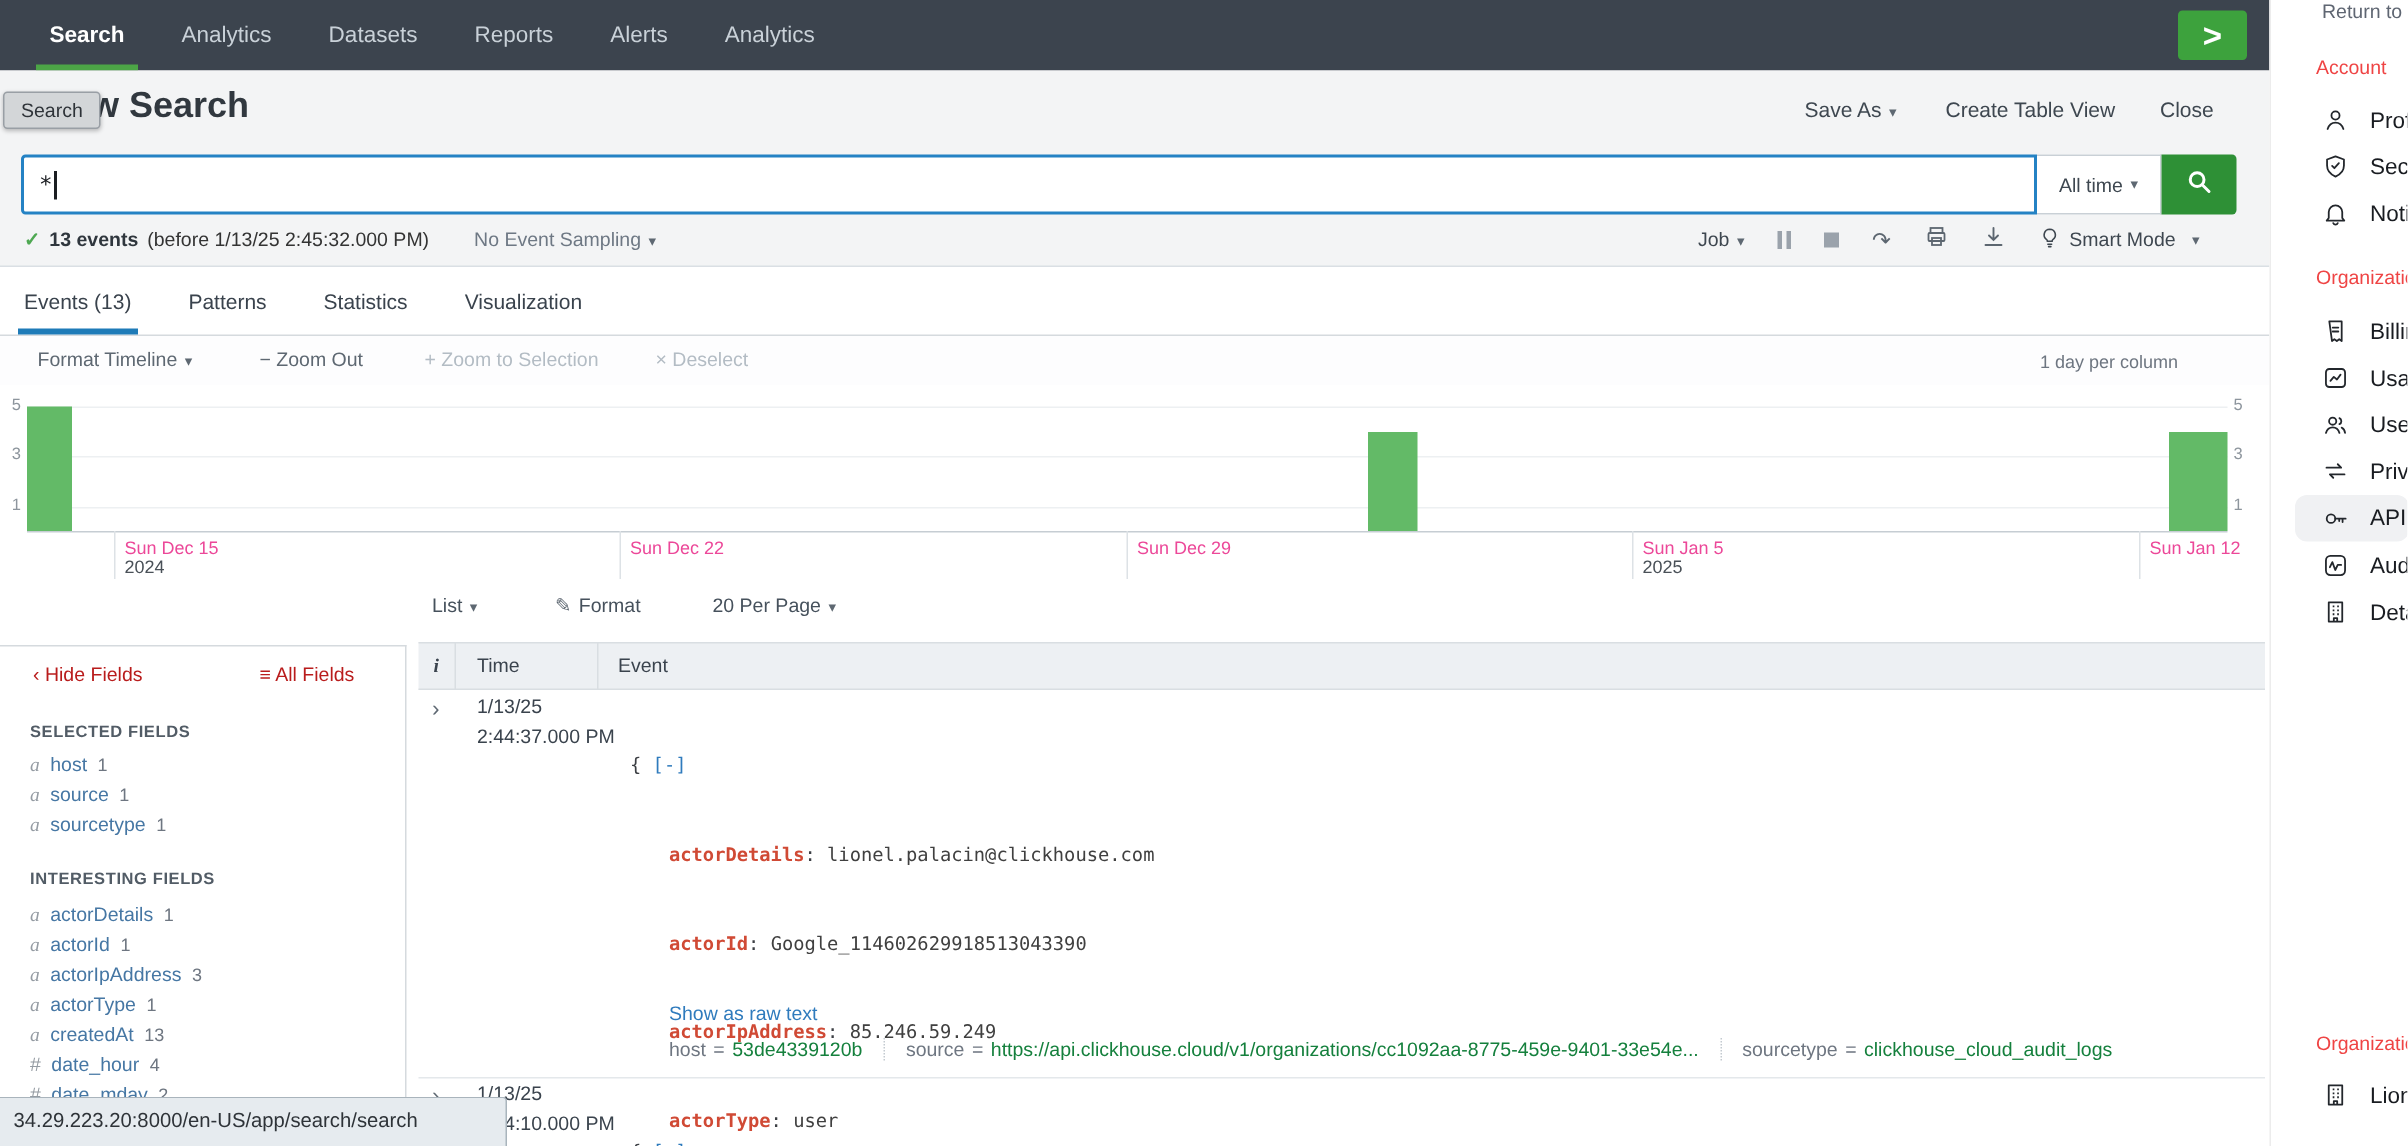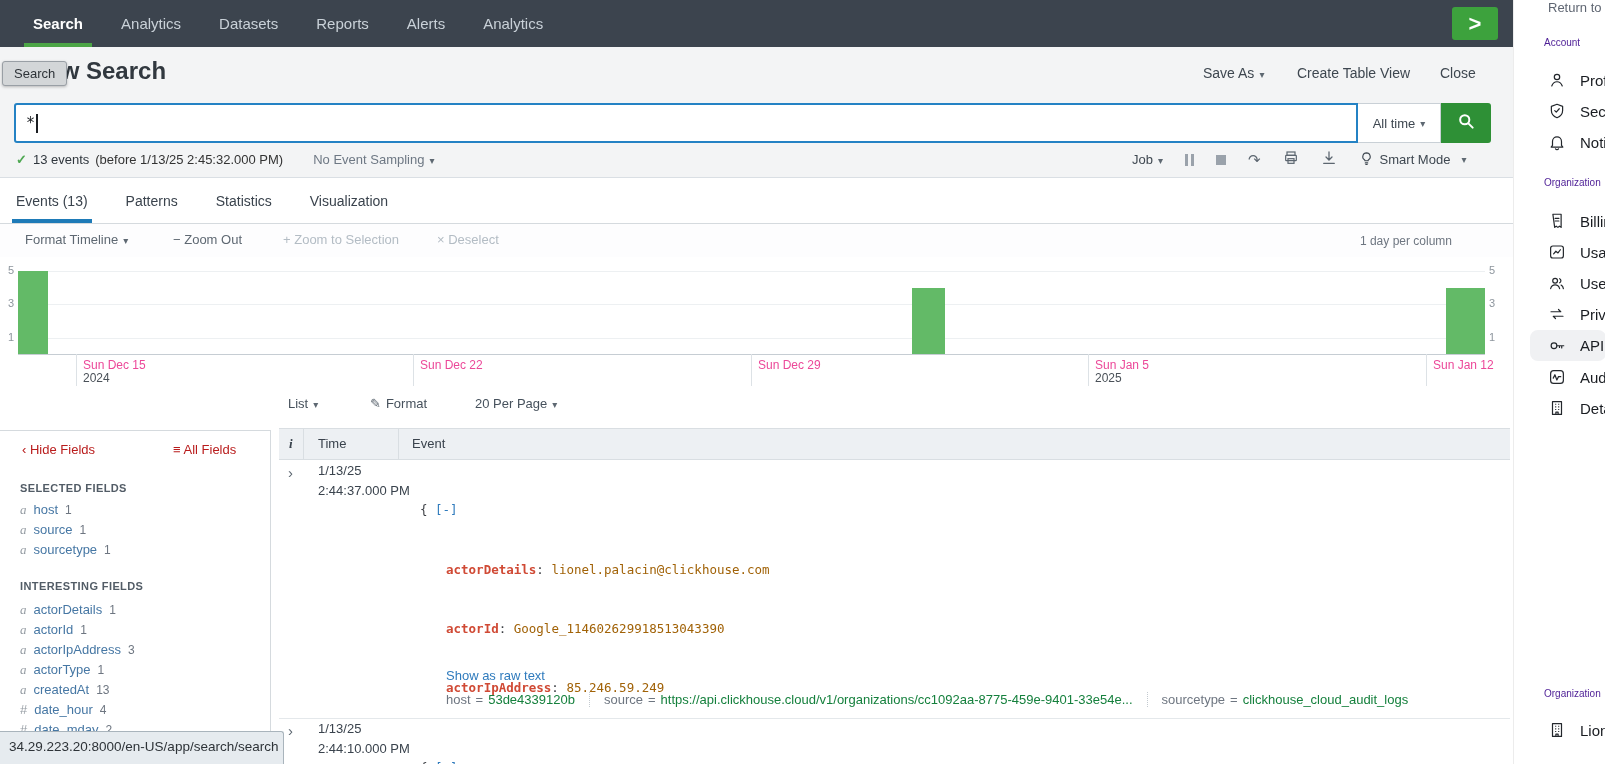--- a/index.html
+++ b/index.html
@@ -22,21 +22,21 @@
   .caret{font-size:10px;color:#5e6872;margin-left:5px}
   .searchwrap{left:14px;top:103px;width:1481px;height:40px;display:flex}
   .sinput{flex:0 0 1344px;background:#fff;border:2px solid #2482c4;border-radius:3px 0 0 3px;box-sizing:border-box;
           display:flex;align-items:center;padding-left:10px;font-family:"DejaVu Sans Mono",monospace;font-size:15px;color:#1b1e22}
   .caretbar{width:1.5px;height:19px;background:#1b1e22;margin-left:1px}
   .alltime{flex:0 0 83px;background:#fff;border:1px solid #c9d0d6;border-left:0;box-sizing:border-box;
            display:flex;align-items:center;justify-content:center;font-size:13px;color:#3e4750;cursor:pointer}
   .sbtn{flex:0 0 50px;background:#2e9036;border-radius:0 3px 3px 0;display:flex;align-items:center;justify-content:center;cursor:pointer}
   .jobrow{left:16px;top:152px;display:flex;align-items:center;gap:6px;font-size:13px;color:#333}
   .okcheck{color:#4ea852;font-weight:700;font-size:13px}
-  .bold{font-weight:400;color:#2f363d}
+  .bold{font-weight:700;color:#2f363d}
   .muted{color:#6e7884}
   .jobctrl{left:1132px;top:150px;display:flex;align-items:center;gap:22px;font-size:13px;color:#3e4750}
   .icg{color:#5c6670;font-size:15px}
   .pausebars{display:inline-flex;gap:3px}
   .pausebars i{width:3px;height:12px;background:#9aa2ab;display:block}
   .stopsq{width:10px;height:10px;background:#9aa2ab;display:block}
   .hr1{left:0;top:177px;width:1513px;height:1px;background:#dadfe4}
   .tabsrow{left:0;top:178px;width:1513px;height:46px;background:#fff;border-bottom:1px solid #d5dade;box-sizing:border-box;
            display:flex;align-items:flex-start;padding-left:12px}
   .tab{position:relative;height:100%;display:flex;align-items:center;padding:0 4px;margin-right:30px;font-size:14px;color:#3a434d;cursor:pointer;white-space:nowrap}
@@ -69,37 +69,37 @@
   .fcount{color:#6e7681;font-size:12px}
   
   .thead{left:279px;top:428px;width:1231px;height:32px;background:#edf0f3;border-top:1px solid #d9dee2;border-bottom:1px solid #d9dee2;box-sizing:border-box}
   .thsep{top:428px;width:1px;height:32px;background:#d9dee2}
   .th{top:436px;font-size:13px;color:#3a434d}
   .infocol{font-family:"Liberation Serif",serif;font-style:italic;font-weight:700}
   .chev{font-size:15px;color:#5e6872;cursor:pointer}
   .tcell{font-size:13px;color:#3a434d;white-space:nowrap}
   .mono{font-family:"DejaVu Sans Mono",monospace;font-size:12.5px;line-height:19.7px;color:#3c3f44;white-space:pre}
   .jkey{color:#d04a35;font-weight:700}
-  .jval{color:#a16207}
+  .jval{color:#404040}
   .jlink{color:#2f7bbd;cursor:pointer}
   .indent{padding-left:26px}
   .rawlink{font-size:13px;color:#2f7bbd;cursor:pointer}
   .metarow{display:flex;align-items:center;gap:0;font-size:13px;white-space:nowrap}
   .metaitem{display:flex;gap:5px;align-items:center;padding:0 14px}
   .metaitem:first-child{padding-left:0}
   .metaitem + .metaitem{border-left:1px dotted #c3cad0}
   .mk{color:#6e7681}.mv{color:#15803d;cursor:pointer}
   .rowsep{left:279px;top:718px;width:1231px;height:1px;background:#e4e8eb}
   
-  .statusbar{left:0;top:731px;width:284px;height:33px;background:#e6ebef;border:1px solid #a9b4bc;border-left:0;border-bottom:0;
+  .statusbar{left:0;top:731px;width:338px;height:33px;background:#e6ebef;border:1px solid #a9b4bc;border-left:0;border-bottom:0;
              border-radius:0 3px 0 0;box-sizing:border-box;font-size:13.5px;color:#2e3338;line-height:30px;padding-left:9px;z-index:9}
   
   .panel{left:1513px;top:0;width:92px;height:764px;background:#fff;border-left:1px solid #ececec;box-sizing:border-box;overflow:hidden}
   .p-return{left:34px;top:0;font-size:13px;color:#5f6672;white-space:nowrap;cursor:pointer}
-  .p-label{left:30px;font-size:10px;color:#4c1d95;white-space:nowrap}
+  .p-label{left:30px;font-size:13px;color:#ef4444;white-space:nowrap}
   .p-item{left:34px;display:flex;align-items:center;gap:14px;font-size:15px;color:#191c21;white-space:nowrap;cursor:pointer}
   .p-hl{left:16px;top:330px;width:76px;height:31px;background:#f0f1f3;border-radius:8px}
   .pi svg{display:block}
 </style>
 </head>
 <body>
 
 <div class="r splunk">
 
   <div class="r topnav">
@@ -311,20 +311,21 @@
   <div class="r th" style="left:412px">Event</div>
 
   <div class="r chev" style="left:288px;top:464px">›</div>
   <div class="r tcell" style="left:318px;top:463px">1/13/25</div>
   <div class="r tcell" style="left:318px;top:483px">2:44:37.000 PM</div>
   <div class="r mono" style="left:420px;top:461px">
     <div><span>{</span> <span class="jlink">[-]</span></div>
     <div class="indent"><span class="jkey">actorDetails</span><span>:</span> <span class="jval">lionel.palacin@clickhouse.com</span></div>
     <div class="indent"><span class="jkey">actorId</span><span>:</span> <span class="jval">Google_114602629918513043390</span></div>
     <div class="indent"><span class="jkey">actorIpAddress</span><span>:</span> <span class="jval">85.246.59.249</span></div>
+    <div class="indent"><span class="jkey">actorType</span><span>:</span> <span class="jval">user</span></div>
     
     
     
     
     
   </div>
   <div class="r rawlink" style="left:446px;top:668px">Show as raw text</div>
   <div class="r metarow" style="left:446px;top:692px">
     <span class="metaitem">
         <span class="mk">host</span>

